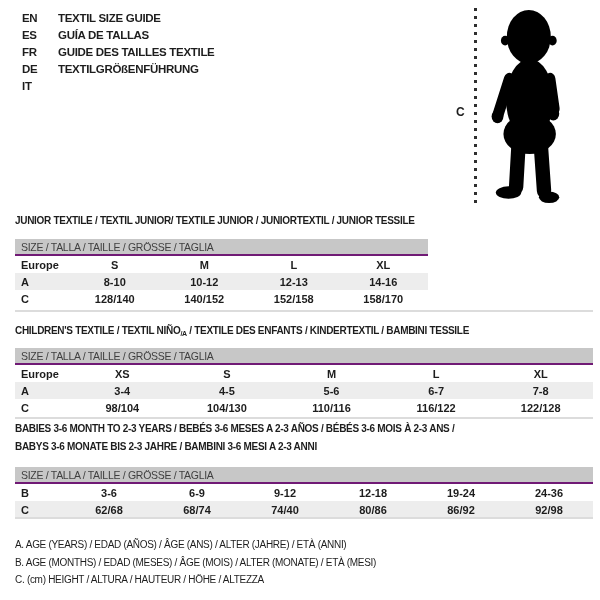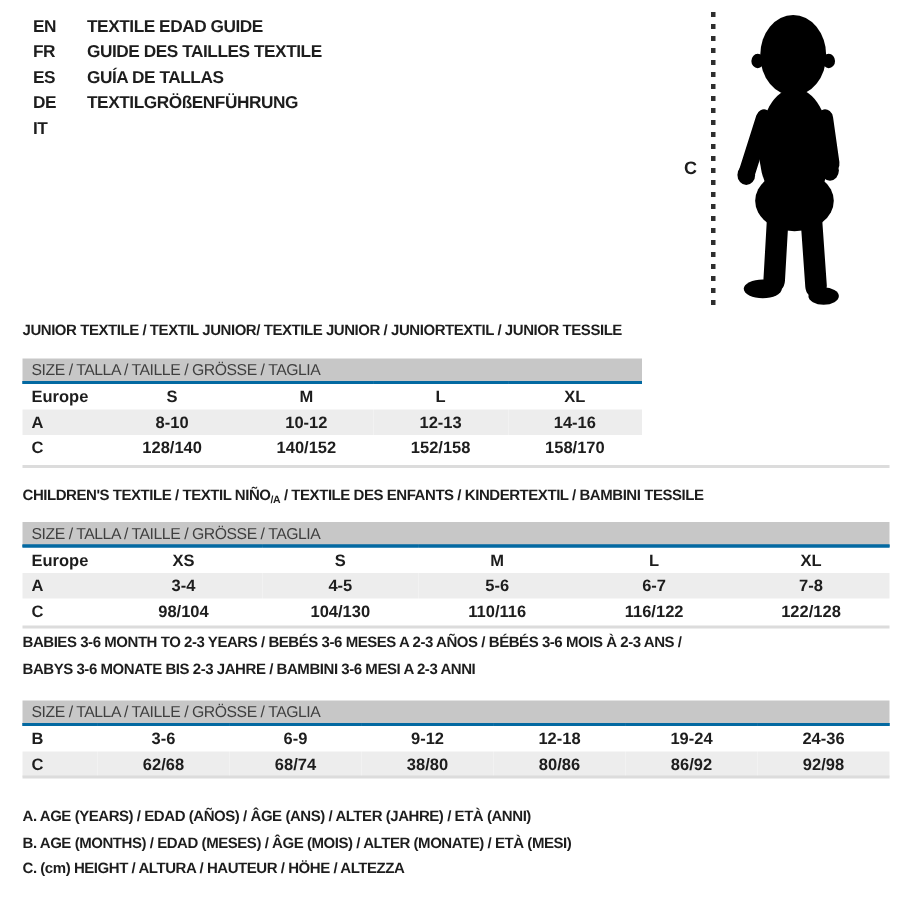--- a/index.html
+++ b/index.html
@@ -25,47 +25,47 @@
   }
   .sub{font-size:7px;vertical-align:-2px;}
   
   .size-table{
     position:absolute;left:15px;border-collapse:collapse;table-layout:fixed;
     font-size:11px;color:#1d1d1d;
   }
   .size-table th.size-hdr{
     background:#c7c7c7;text-align:left;font-weight:400;color:#3f3f3f;
     font-size:10.5px;letter-spacing:-0.3px;height:15px;padding:0 0 0 6px;
-    border-bottom:2px solid #0369a1;
+    border-bottom:2px solid #701a75;
   }
   .size-table td{height:17px;text-align:center;padding:0;white-space:nowrap;font-weight:bold;}
   .size-table td.rowlabel{text-align:left;padding-left:6px;}
   .size-table tr.alt{background:#ededed;}
   .rule-light{position:absolute;left:15px;width:578px;height:2px;background:#dcdcdc;}
   
   .legend{position:absolute;left:15px;top:536px;}
-  .legend-row{font-size:10px;font-weight:700;letter-spacing:-0.3px;line-height:17.5px;white-space:nowrap;}
+  .legend-row{font-size:10px;font-weight:400;letter-spacing:-0.3px;line-height:17.5px;white-space:nowrap;}
 </style>
 </head>
 <body>
 
 <div class="canvas">
 
   <div class="lang-list">
     <div class="lang-row">
       <span class="lang-code">EN</span>
-      <span class="lang-title">TEXTILE EDAD GUIDE</span>
+      <span class="lang-title">TEXTIL SIZE GUIDE</span>
+    </div>
+    <div class="lang-row">
+      <span class="lang-code">ES</span>
+      <span class="lang-title">GUÍA DE TALLAS</span>
     </div>
     <div class="lang-row">
       <span class="lang-code">FR</span>
       <span class="lang-title">GUIDE DES TAILLES TEXTILE</span>
-    </div>
-    <div class="lang-row">
-      <span class="lang-code">ES</span>
-      <span class="lang-title">GUÍA DE TALLAS</span>
     </div>
     <div class="lang-row">
       <span class="lang-code">DE</span>
       <span class="lang-title">TEXTILGRÖßENFÜHRUNG</span>
     </div>
     <div class="lang-row">
       <span class="lang-code">IT</span>
     </div>
   </div>
 
@@ -201,21 +201,21 @@
         <td>6-9</td>
         <td>9-12</td>
         <td>12-18</td>
         <td>19-24</td>
         <td>24-36</td>
       </tr>
       <tr class="alt">
         <td class="rowlabel">C</td>
         <td>62/68</td>
         <td>68/74</td>
-        <td>38/80</td>
+        <td>74/40</td>
         <td>80/86</td>
         <td>86/92</td>
         <td>92/98</td>
       </tr>
     </tbody>
   </table>
   <div class="rule-light" style="top:517px;"></div>
 
   <div class="legend">
     <div class="legend-row">A. AGE (YEARS) / EDAD (AÑOS) / ÂGE (ANS) / ALTER (JAHRE) / ETÀ (ANNI)</div>

